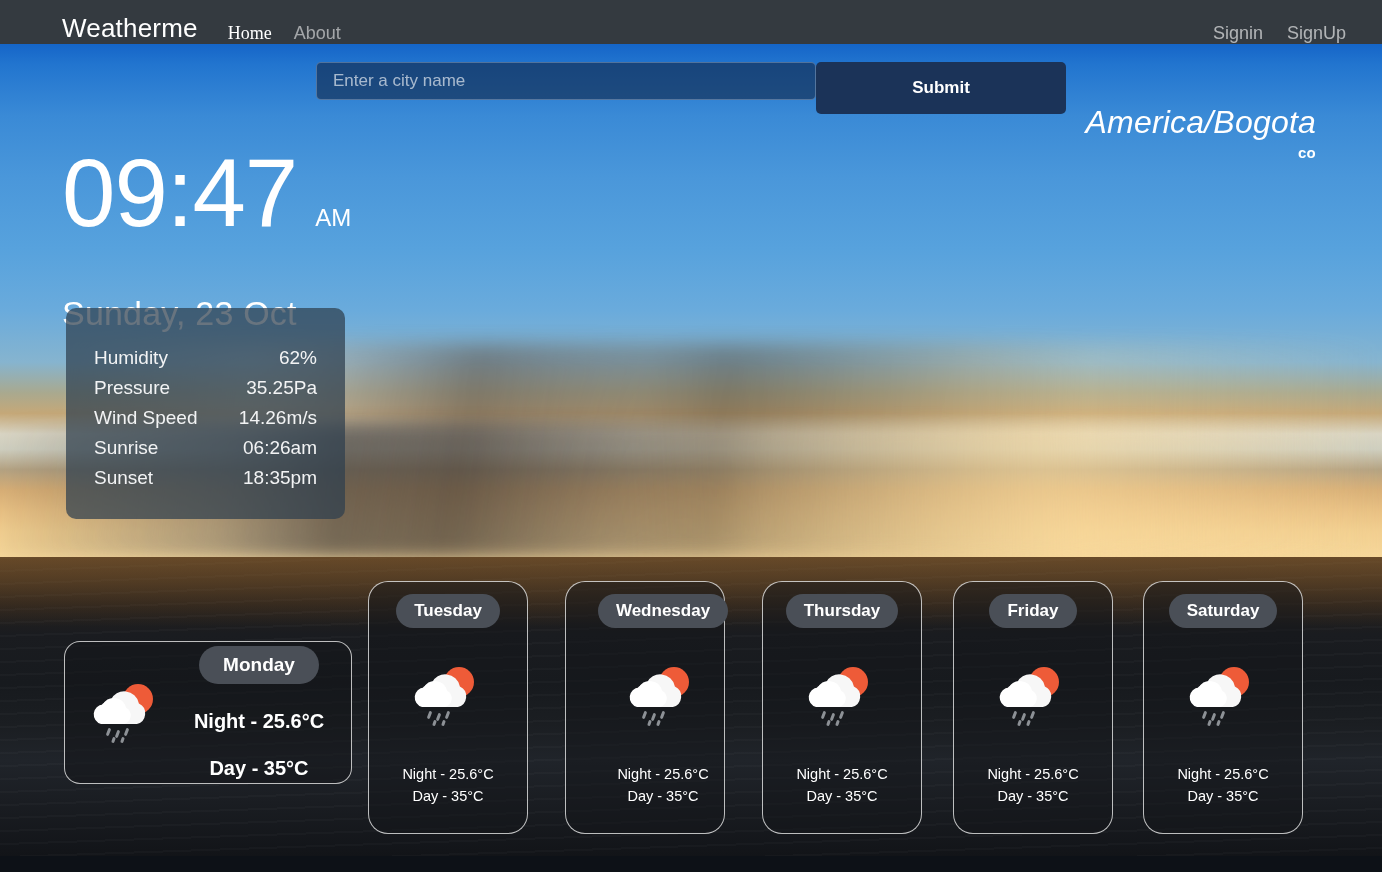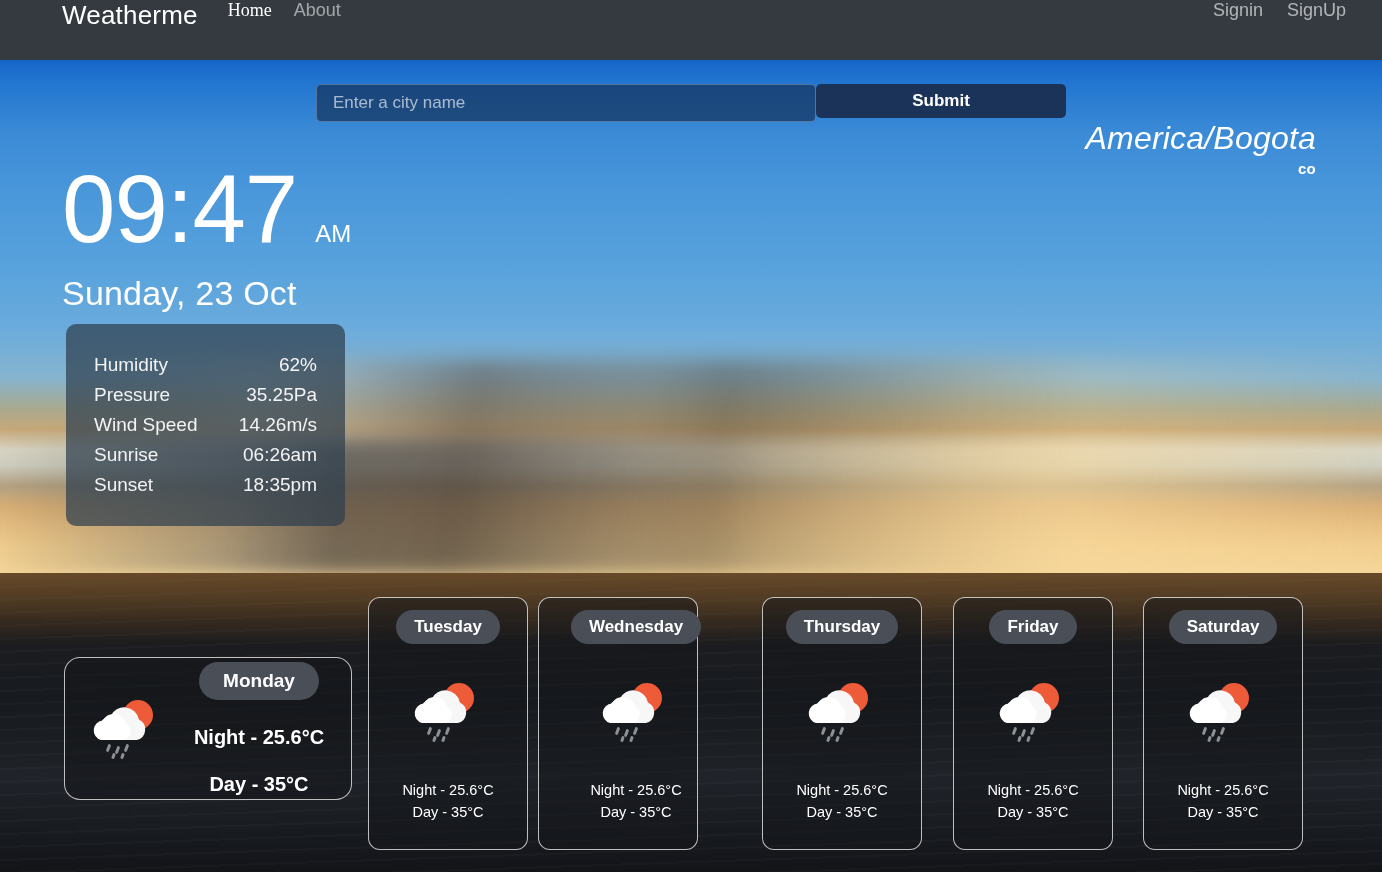--- a/index.html
+++ b/index.html
@@ -16,24 +16,24 @@
     position: relative;
     width: 1382px;
     height: 872px;
     overflow: hidden;
   }
 
   
   .navbar {
     position: relative;
     z-index: 30;
-    height: 60px;
+    height: 44px;
     background: #343a40;
     display: flex;
-    align-items: flex-start;
+    align-items: flex-end;
     padding: 0 36px 0 62px;
   }
   .brand {
     color: #ffffff;
     font-size: 26px;
     font-weight: 400;
     letter-spacing: 0.2px;
     margin-right: 30px;
     white-space: nowrap;
   }
@@ -97,21 +97,21 @@
     height: 133px;
     background:
       linear-gradient(98deg, rgba(35,30,28,0.0) 0%, rgba(35,30,28,0.5) 25%, rgba(35,30,28,0.0) 55%),
       linear-gradient(88deg, rgba(250,220,160,0.0) 45%, rgba(250,220,160,0.5) 75%, rgba(250,220,160,0.0) 100%);
     filter: blur(8px);
   }
 
   
   .search-row {
     position: absolute;
-    top: 24px;
+    top: 18px;
     left: 0; right: 0;
     display: flex;
     justify-content: center;
     gap: 0;
     z-index: 10;
   }
   .search-input {
     width: 500px;
     height: 38px;
     border: 1px solid rgba(255,255,255,0.25);
@@ -119,21 +119,21 @@
     background: rgba(18,40,74,0.62);
     color: #ffffff;
     font-size: 17px;
     font-family: "Liberation Sans", sans-serif;
     padding: 0 16px;
     outline: none;
   }
   .search-input::placeholder { color: rgba(255,255,255,0.62); }
   .submit-btn {
     width: 250px;
-    height: 34px;
+    height: 52px;
     border: none;
     border-radius: 5px;
     background: #1b3358;
     color: #ffffff;
     font-size: 17px;
     font-weight: bold;
     font-family: "Liberation Sans", sans-serif;
     cursor: pointer;
   }
 
@@ -183,33 +183,33 @@
   }
   .time-meridiem {
     font-size: 24px;
     font-weight: 300;
     margin-left: 18px;
   }
   .date-line {
     color: #ffffff;
     font-size: 34px;
     font-weight: 300;
-    margin-top: 20px;
+    margin-top: 56px;
     letter-spacing: 0.2px;
   }
 
   
   .stats-panel {
     position: absolute;
     left: 66px;
     top: 264px;
     width: 279px;
     background: rgba(46,62,78,0.72);
     border-radius: 10px;
-    padding: 26px 28px 26px 28px;
+    padding: 35px 28px 26px 28px;
     z-index: 10;
   }
   .stat-row {
     display: flex;
     justify-content: space-between;
     align-items: baseline;
     color: #f2f3f4;
     font-size: 19px;
     font-weight: 300;
     line-height: 30px;
@@ -315,21 +315,21 @@
     align-items: center;
   }
 
   
   .card-small {
     position: absolute;
     top: 24px;
     width: 160px;
     height: 253px;
     border: 1px solid rgba(255,255,255,0.72);
-    border-radius: 12px;
+    border-radius: 20px;
     background: rgba(20,22,26,0.50);
     display: flex;
     flex-direction: column;
     align-items: center;
     padding-top: 12px;
   }
   .card-small .day-pill {
     font-size: 17px;
     padding: 7px 18px;
   }
@@ -462,21 +462,21 @@
               <rect x="30" y="57" width="3" height="6" rx="1.5" transform="rotate(20 31.5 60)"></rect>
             </g>
           </svg>
         </div>
         <div class="temps">
           <div class="temp-line">Night - 25.6°C</div>
           <div class="temp-line">Day - 35°C</div>
         </div>
       </div>
 
-      <div class="card-small" style="left:538px;padding-left:36px;">
+      <div class="card-small" style="left:565px;padding-left:36px;">
         <span class="day-pill">Wednesday</span>
         <div class="icon-wrap">
           <svg class="wicon" width="72" height="66" viewBox="0 0 72 66" xmlns="http://www.w3.org/2000/svg">
             <circle cx="47" cy="19" r="15" fill="#ee5b38"></circle>
             <path d="M18 44 a12 12 0 0 1 1.5 -23.8 a15 15 0 0 1 28.4 3.2 a11 11 0 0 1 -2 20.6 z" fill="#f7f7f7"></path>
             <path d="M10 44 a10 10 0 0 1 2 -19.6 a12.5 12.5 0 0 1 23 3 a9 9 0 0 1 -2 16.6 z" fill="#ffffff"></path>
             <g fill="#8d9196">
               <rect x="16" y="48" width="3" height="8" rx="1.5" transform="rotate(20 17.5 52)"></rect>
               <rect x="25" y="50" width="3" height="8" rx="1.5" transform="rotate(20 26.5 54)"></rect>
               <rect x="34" y="48" width="3" height="8" rx="1.5" transform="rotate(20 35.5 52)"></rect>

